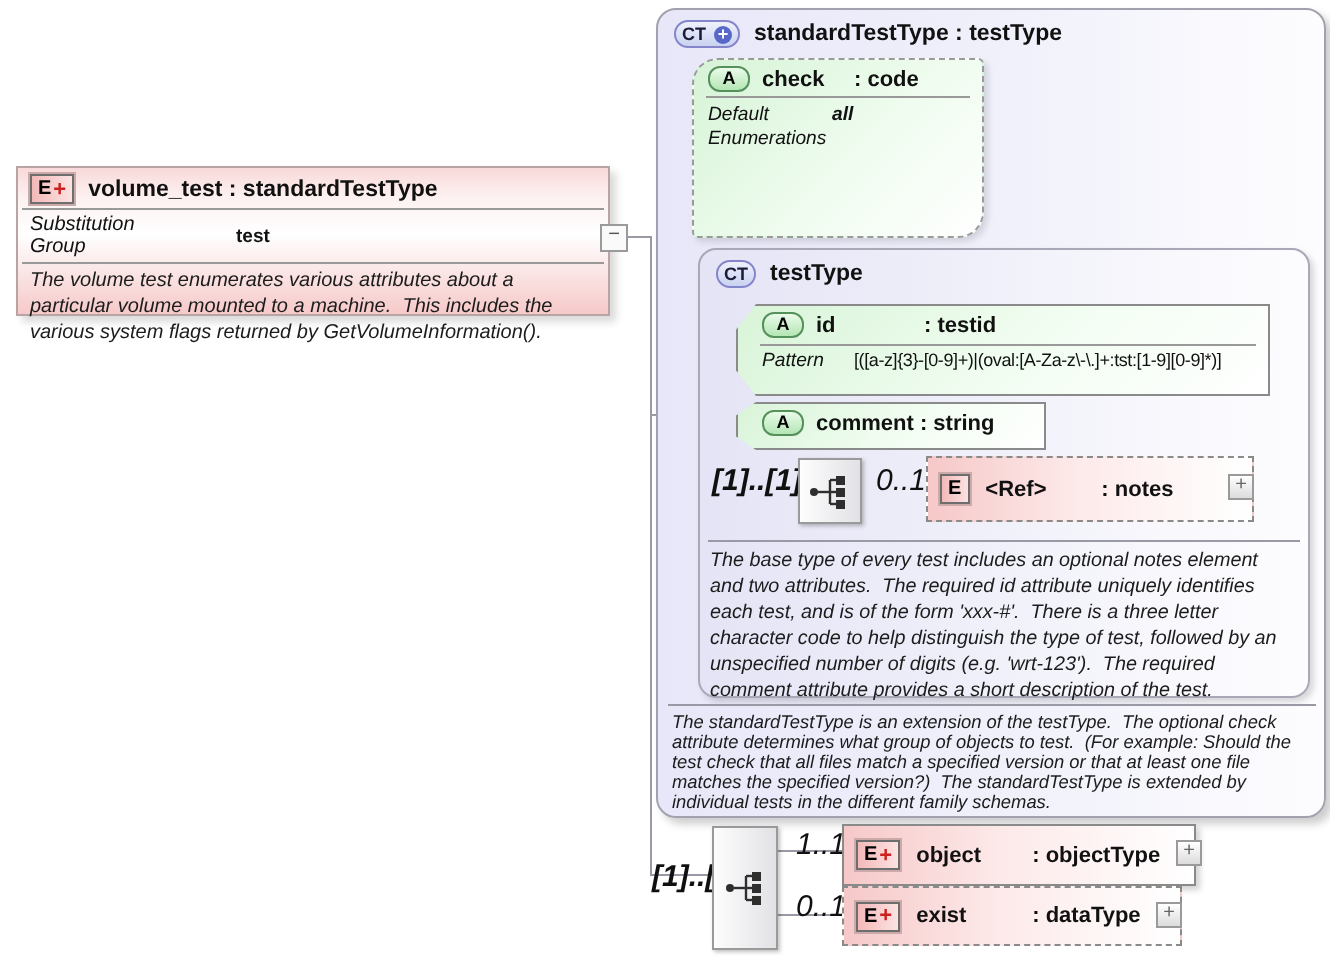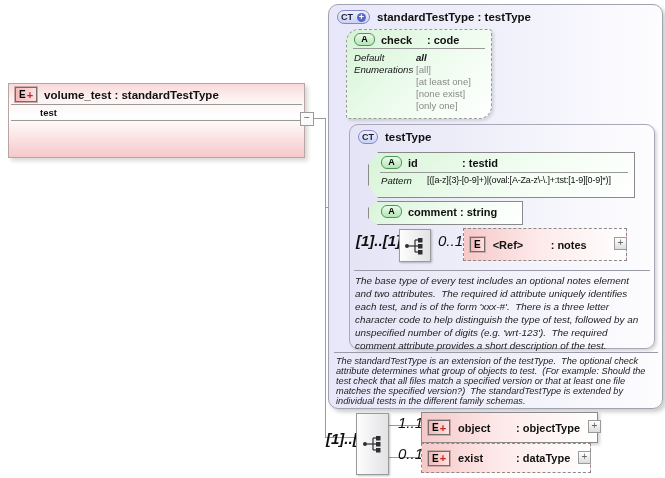--- a/index.html
+++ b/index.html
@@ -135,23 +135,25 @@
   <div class="left-elem">
     <div class="elem-header">
       <span class="eicon">
           <span>E</span>
           <span class="eplus">+</span>
         </span>
       <span class="elem-title">volume_test : standardTestType</span>
     </div>
     <div class="sep"></div>
     <div class="lrow">
+      <span class="k">Substitution Group</span>
       <span class="vv">test</span>
     </div>
     <div class="sep"></div>
+    <div class="ldesc">The volume test enumerates various attributes about a particular volume mounted to a machine.  This includes the various system flags returned by GetVolumeInformation().</div>
   </div>
 
   <div class="collapse-box">−</div>
 
   <div class="ct-box main-ct">
     <div class="ct-header">
       <span class="cticon">
           <span>CT</span>
           <span class="ctplus">+</span>
         </span>
@@ -162,26 +164,20 @@
       <div class="attr-header">
         <span class="aicon">A</span>
         <span class="nm">check</span>
         <span>: code</span>
       </div>
       <div class="sep"></div>
       <div class="kv">
         <div class="k">Default</div>
         <div class="bold">all</div>
         <div class="k">Enumerations</div>
-        <div class="gray">
-            <div>[all]</div>
-            <div>[at least one]</div>
-            <div>[none exist]</div>
-            <div>[only one]</div>
-          </div>
       </div>
     </div>
 
     <div class="ct-box tt-box">
       <div class="ct-header">
         <span class="cticon">
             <span>CT</span>
           </span>
         <span class="ct-title">testType</span>
       </div>

